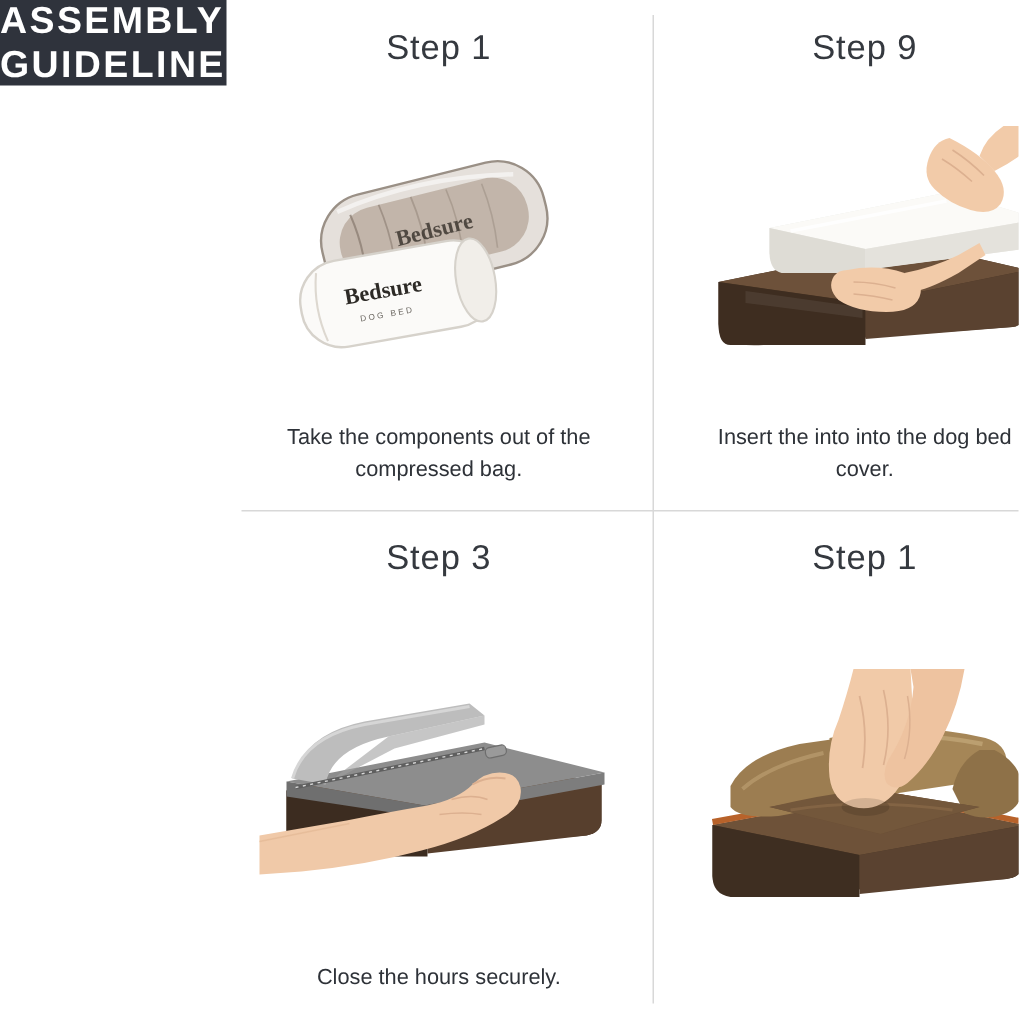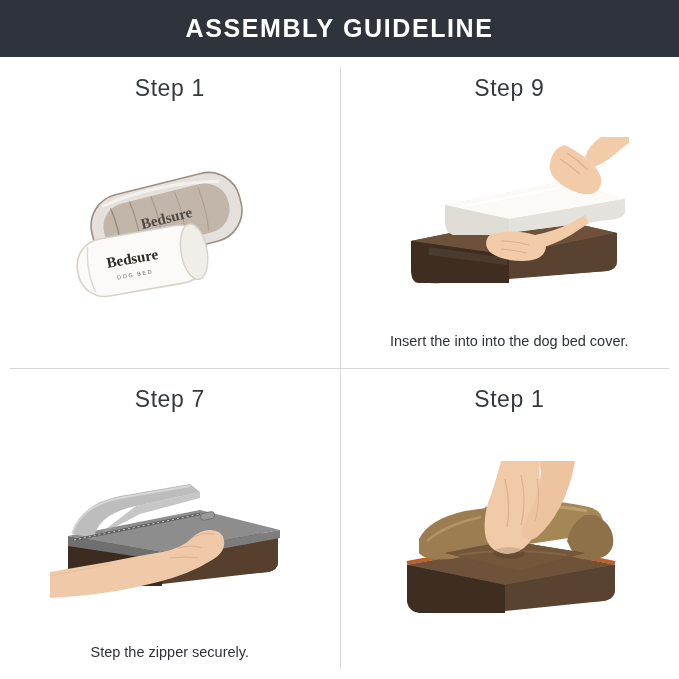--- a/index.html
+++ b/index.html
@@ -9,21 +9,20 @@
     background: #ffffff;
     font-family: "Liberation Sans", sans-serif;
     overflow: hidden;
   }
   #page {
     position: relative;
     width: 679px;
     height: 679px;
     background: #ffffff;
     display: flex;
-    flex-direction: column;
     border-radius: 23px;
   }
   
   .header {
     height: 57px;
     background: #2f333c;
     display: flex;
     align-items: center;
     justify-content: center;
     flex: 0 0 57px;
@@ -126,20 +125,21 @@
 
           <g transform="rotate(-10 92 104)">
             <rect x="22" y="74" width="130" height="58" rx="27" fill="#fbfaf8" stroke="#d6d2cb" stroke-width="1.6"></rect>
             <ellipse cx="140" cy="103" rx="13" ry="28" fill="#f1eee9" stroke="#d6d2cb" stroke-width="1.4"></ellipse>
             <path d="M36 80 Q 30 103 36 126" stroke="#ddd8d0" stroke-width="1.4" fill="none"></path>
             <text x="78" y="104" font-family="Liberation Serif, serif" font-size="15" fill="#2d2a26" text-anchor="middle" font-weight="bold">Bedsure</text>
             <text x="78" y="117" font-family="Liberation Sans, sans-serif" font-size="5.5" fill="#6a6660" text-anchor="middle" letter-spacing="1.6">DOG BED</text>
           </g>
         </svg>
       </div>
+      <div class="caption">Take the components out of the compressed bag.</div>
     </div>
 
     <div class="cell">
       <div class="step-title">Step 9</div>
       <div class="art">
         <svg width="240" height="165" viewBox="0 0 240 165">
 
           <path d="M22 104 L150 78 L228 96 L228 124 Q228 132 218 134 L52 146 Q22 148 22 132 Z" fill="#4c3828"></path>
           <path d="M22 104 L150 78 L228 96 L120 118 Z" fill="#6d513a"></path>
           <path d="M22 104 L120 118 L120 146 L30 146 Q22 146 22 132 Z" fill="#3e2d20"></path>
@@ -167,21 +167,21 @@
             <path d="M146 98 Q166 94 182 86 L196 78 L200 86 L182 98 Q164 108 154 110 Z" fill="#f2cba9"></path>
             <path d="M112 104 Q126 104 140 108" stroke="#dcb090" stroke-width="1.1" fill="none"></path>
             <path d="M112 112 Q126 113 138 116" stroke="#dcb090" stroke-width="1" fill="none"></path>
           </g>
         </svg>
       </div>
       <div class="caption">Insert the into into the dog bed cover.</div>
     </div>
 
     <div class="cell">
-      <div class="step-title">Step 7</div>
+      <div class="step-title">Step 3</div>
       <div class="art">
         <svg width="240" height="150" viewBox="0 0 240 150">
 
           <path d="M18 86 L150 62 L228 82 L228 106 Q228 114 218 116 L44 130 Q18 130 18 116 Z" fill="#4a3728"></path>
           <path d="M18 86 L150 62 L228 82 L112 102 Z" fill="#6b4f39"></path>
           <path d="M18 86 L112 102 L112 130 L28 130 Q18 128 18 116 Z" fill="#3c2c20"></path>
           <path d="M112 102 L228 82 L228 106 Q228 114 218 116 L112 128 Z" fill="#573f2d"></path>
 
           <path d="M18 80 L150 54 L230 74 L110 96 Z" fill="#8d8d8d"></path>
           <path d="M18 80 L110 96 L110 104 L18 90 Z" fill="#6f6f6f"></path>
@@ -198,21 +198,21 @@
             <path d="M0 116 L58 106 Q88 100 112 96 Q132 92 142 82 Q150 74 160 74 Q172 74 174 84 Q176 96 162 104 Q140 118 108 126 Q70 136 28 140 L0 142 Z" fill="#f0c9a8"></path>
             <path d="M142 82 Q152 76 164 78" stroke="#dcb090" stroke-width="1.2" fill="none"></path>
             <path d="M128 92 Q142 88 152 92" stroke="#dcb090" stroke-width="1.1" fill="none"></path>
             <path d="M120 102 Q136 100 148 102" stroke="#dcb090" stroke-width="1" fill="none"></path>
             <path d="M0 120 Q30 114 60 108" stroke="#e3b894" stroke-width="1" fill="none" opacity="0.7"></path>
           </g>
 
           <rect x="150" y="58" width="14" height="7" rx="3" transform="rotate(-12 150 58)" fill="#9a9a9a" stroke="#6d6d6d" stroke-width="0.8"></rect>
         </svg>
       </div>
-      <div class="caption">Step the zipper securely.</div>
+      <div class="caption">Close the hours securely.</div>
     </div>
 
     <div class="cell">
       <div class="step-title">Step 1</div>
       <div class="art">
         <svg width="240" height="165" viewBox="0 0 240 165">
 
           <path d="M18 104 L126 84 L226 104 L226 128 Q226 138 214 140 L44 152 Q18 152 18 138 Z" fill="#4d3a2a"></path>
           <path d="M18 104 L126 84 L226 104 L116 124 Z" fill="#6e5239"></path>
           <path d="M18 104 L116 124 L116 152 L30 152 Q18 150 18 138 Z" fill="#3e2e21"></path>

